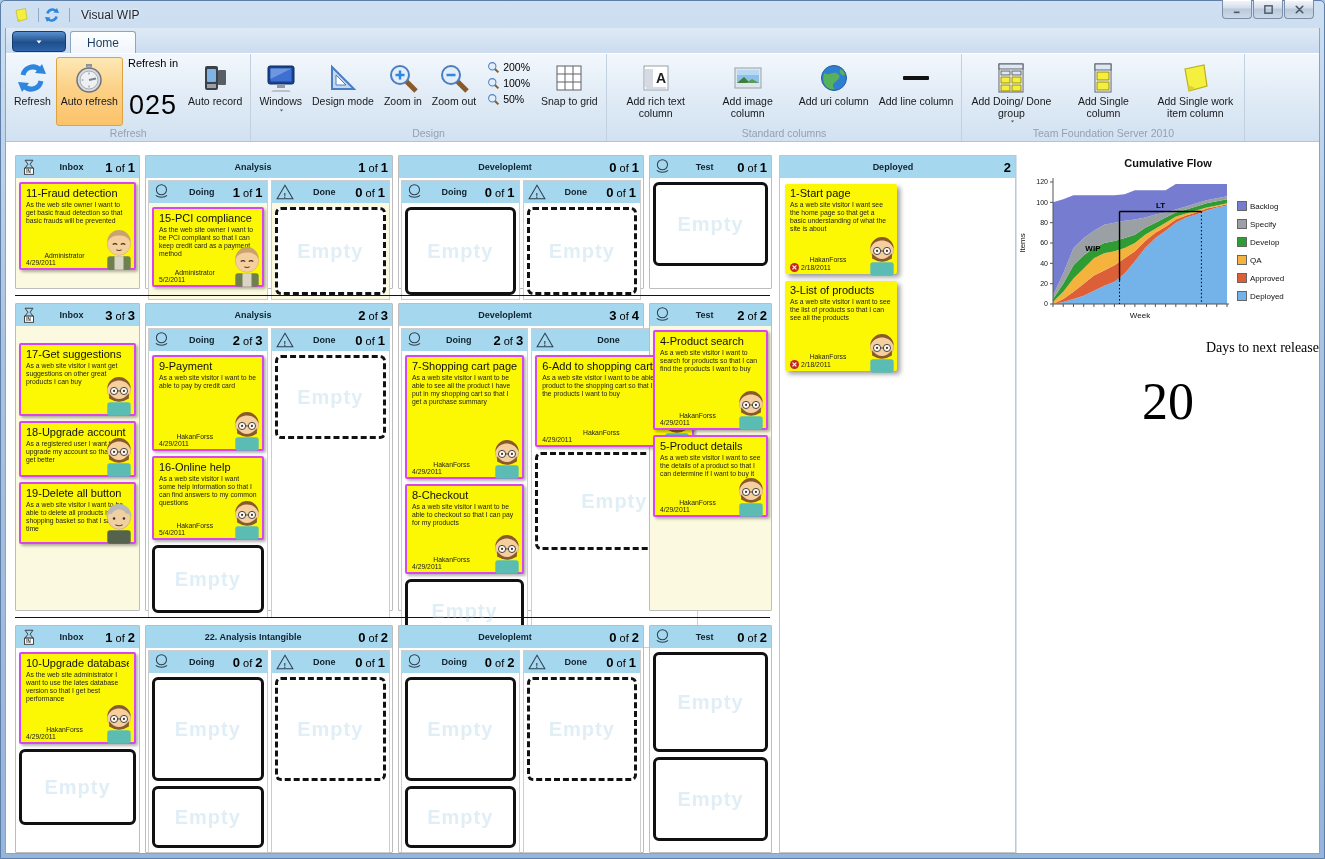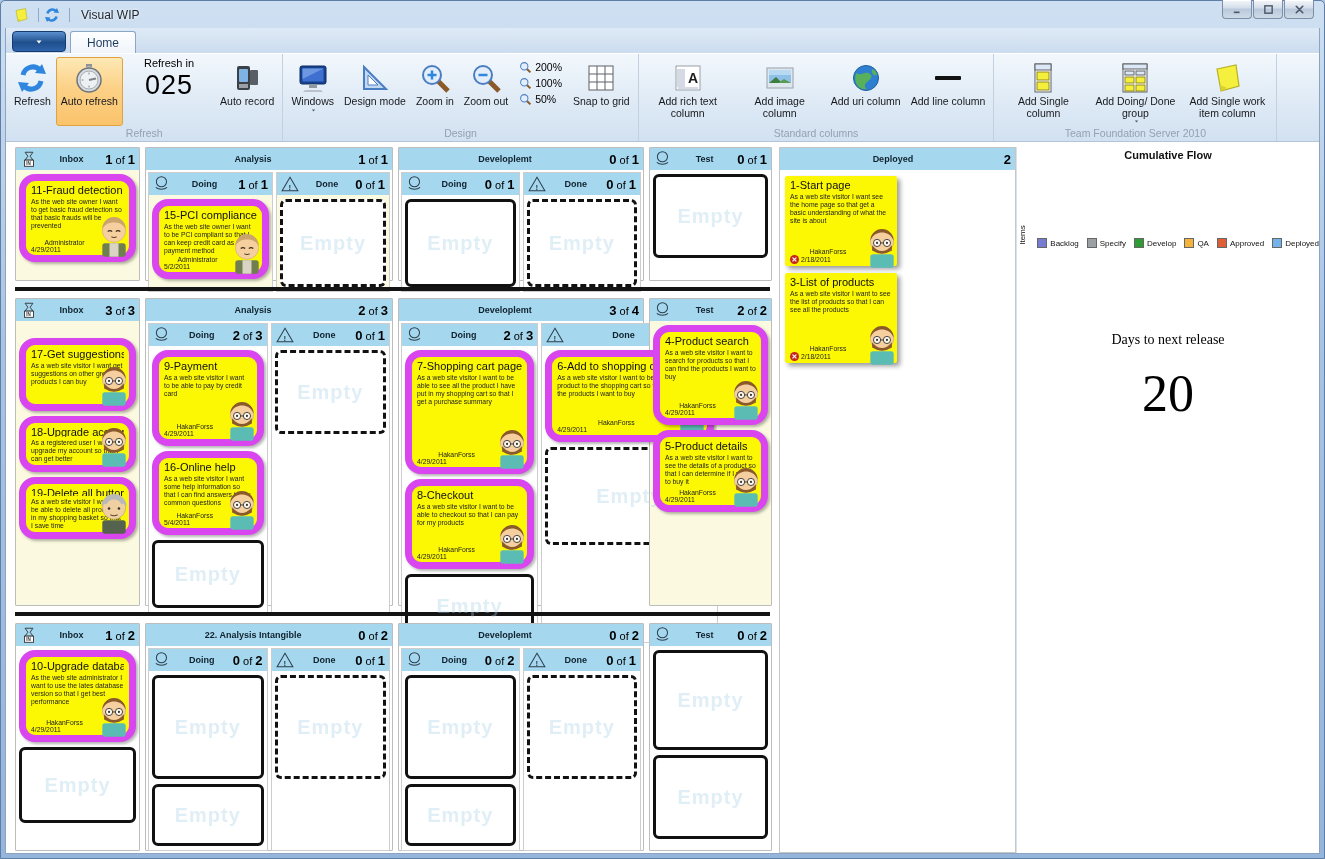--- a/index.html
+++ b/index.html
@@ -26,68 +26,68 @@
   .tab.active { background:linear-gradient(#fdfeff,#f0f5fb); border:1px solid #8ba6c4; border-bottom:none; border-radius:3px 3px 0 0; }
   .ribbon-body { height:88px; background:linear-gradient(#f2f7fc,#dde9f5 60%,#d2e1f1); border-bottom:1px solid #b4c4d6; display:flex; }
   .rgroup { display:flex; flex-direction:column; border-right:1px solid #c3d0e0; padding:1px 1px 0; }
   .rgroup-items { flex:1; display:flex; align-items:stretch; padding:2px 2px 0; }
   .rgroup-label { height:15px; text-align:center; color:#93a1b2; font-size:10.5px; line-height:14px; white-space:nowrap; padding:0 8px; }
   .rbtn { max-width:92px; min-width:46px; display:flex; flex-direction:column; align-items:center; padding:2px 4px 1px; border:1px solid transparent; border-radius:3px; font-size:10.5px; line-height:1.1; text-align:center; color:#17191c; cursor:pointer; }
   .rbtn .ricon { width:34px; height:36px; display:flex; align-items:center; justify-content:center; }
   .rbtn .ricon svg { width:32px; height:32px; }
   .rbtn.active { background:linear-gradient(#fde8b5,#fcd187 45%,#fbc36b); border-color:#dfa23e; }
   .caret { display:inline-flex; width:7px; height:5px; margin-left:2px; }
-  .rcounter { display:flex; flex-direction:column; align-items:center; padding:0 21px; font-size:11px; cursor:default; }
+  .rcounter { display:flex; flex-direction:column; align-items:center; padding:0 5px; font-size:11px; cursor:default;gap:20px; }
   .rcount-val { font-size:27px; letter-spacing:1px; margin-top:1px; color:#000; }
   .rstack { display:flex; flex-direction:column; justify-content:flex-start; padding:2px 2px; }
   .rstack-opt { display:flex; align-items:center; gap:3px; font-size:10.5px; padding:1.5px 4px; border-radius:2px; cursor:pointer; }
   .rstack-opt .mini { width:13px; height:13px; display:inline-flex; }
   .mini svg { width:100%; height:100%; }
 
   
-  .board { flex:1; background:#fff; display:flex; padding:5px 0 0 9px; overflow:hidden; }
+  .board { flex:1; background:#fff; display:flex; padding:13px 0 0 9px; overflow:hidden; }
   .lanes { width:757px; display:flex; flex-direction:column; }
   .lane { display:flex; gap:5px; align-items:stretch; }
   .lane-sep { height:4px; background:#141414; margin:6px 2px 7px 0; }
   .col, .group-col { border:1px solid #bdbdbd; background:#fff; display:flex; flex-direction:column; border-radius:1px; }
   .col-header { height:22px; min-height:22px; background:#a5d7ee; display:flex; align-items:center; padding:0 4px; gap:2px; }
   .hdr-icon { width:18px; height:18px; display:inline-flex; }
   .hdr-icon svg { width:100%; height:100%; }
   .hdr-title { flex:1; text-align:center; font-weight:bold; font-size:9px; color:#10222e; }
   .hdr-count { font-size:11px; color:#000; white-space:nowrap; }
   .hdr-count b { font-size:13px; }
   .subs { flex:1; display:flex; gap:3px; padding:2px; }
   .sub { flex:1; border:1px solid #cdcdcd; display:flex; flex-direction:column; background:#fff; }
   .items { flex:1; padding:4px 3px; display:flex; flex-direction:column; gap:5px; overflow:hidden; }
   .items.full { background:#fbfae0; }
-  .card { position:relative; background:#fcf803; border:7px solid #d946ef; border-radius:16px; padding:3px 5px 2px; box-shadow:2px 2px 3px rgba(0,0,0,.3); display:flex; flex-direction:column; flex:none; cursor:pointer; }
+  .card { position:relative; background:#fcf803; border:2px solid #d946ef; border-radius:2px; padding:3px 5px 2px; box-shadow:2px 2px 3px rgba(0,0,0,.3); display:flex; flex-direction:column; flex:none; cursor:pointer; }
   .card.shadow-only { border:none; box-shadow:3px 3px 5px rgba(0,0,0,.4); border-radius:2px; }
   .card-title { font-size:11px; color:#101010; margin-bottom:2px; white-space:nowrap; overflow:hidden; }
   .card-desc { font-size:6.8px; line-height:1.18; color:#1c1c1c; }
   .card-author { margin-top:auto; text-align:center; font-size:6.8px; color:#1c1c1c; padding-right:26px; }
   .card-date { font-size:6.8px; color:#1c1c1c; display:flex; align-items:center; gap:2px; }
   .flag { width:9px; height:9px; border-radius:50%; background:#c4261d; color:#fff; font-size:7px; font-weight:bold; display:inline-flex; align-items:center; justify-content:center; line-height:1; }
   .avatar { position:absolute; right:-3px; bottom:-2px; width:36px; height:42px; pointer-events:none; }
   .avatar svg { width:100%; height:100%; }
   .empty-card { border:3px solid #111; border-radius:6px; background:#fff; display:flex; align-items:center; justify-content:center; flex:none; }
   .empty-card.dashed { border-style:dashed; border-width:3px; }
   .watermark { font-size:20px; font-weight:bold; color:#a8cfe8; opacity:.35; letter-spacing:1px; }
 
   .deployed-col { width:244px; margin-left:7px; border:1px solid #c6c6c6; background:#fff; display:flex; flex-direction:column; }
   .dep-items { display:flex; gap:7px; padding:6px 5px; align-items:flex-end; flex-wrap:wrap; }
 
   
   .side-panel { flex:1; border-left:1px solid #d9e2ec; display:flex; flex-direction:column; align-items:center; padding-top:2px; background:#fff; }
   .chart-block { width:302px; display:flex; flex-direction:column; }
   .chart-title { text-align:center; font-size:11px; font-weight:bold; color:#111; margin-bottom:1px; }
   .chart-flex { display:flex; align-items:center; }
-  .legend { display:flex; flex-direction:row; gap:8px; font-size:8px; color:#111; margin-left:2px;text-align:right; }
+  .legend { display:flex; flex-direction:column; gap:8px; font-size:8px; color:#111; margin-left:2px;text-align:right; }
   .legend-item { display:flex; align-items:center; gap:3px; }
   .sw { width:10px; height:10px; border:1px solid #666; flex:none; }
-  .days-label { font-family:"Liberation Serif","DejaVu Serif",serif; font-size:14px; text-align:center; margin-top:8px; color:#000; }
+  .days-label { font-family:"Liberation Serif","DejaVu Serif",serif; font-size:14px; text-align:right; margin-top:8px; color:#000; }
   .days-value { font-family:"Liberation Serif","DejaVu Serif",serif; font-size:52px; text-align:center; margin-top:16px; color:#000; }
 </style>
 </head>
 <body>
 
 <div class="frame">
   <div class="titlebar">
     <span class="qat-icon">
         <svg xmlns="http://www.w3.org/2000/svg" viewBox="0 0 32 32">
           <path d="M6 7 L25 3 L28 24 L10 29 Z" fill="#f5ef3d" stroke="#b7b022" stroke-width="1.2"></path>
@@ -321,47 +321,47 @@
           </div>
         </div>
         <div class="rgroup-label">Standard columns</div>
       </div>
 
       <div class="rgroup">
         <div class="rgroup-items">
           <div class="rbtn">
             <span class="ricon">
                 <svg xmlns="http://www.w3.org/2000/svg" viewBox="0 0 32 32">
-                  <rect x="8" y="2" width="16" height="28" fill="#fff" stroke="#5c6166"></rect>
-                  <rect x="8" y="2" width="16" height="6" fill="#dce8f5" stroke="#5c6166"></rect>
-                  <rect x="10" y="10" width="12" height="8" fill="#f4ef3a" stroke="#8f8a20"></rect>
-                  <rect x="10" y="20" width="12" height="8" fill="#f4ef3a" stroke="#8f8a20"></rect>
-                </svg>
-              </span>
-            <span>Add Single column</span>
-          </div>
-          <div class="rbtn">
-            <span class="ricon">
-                <svg xmlns="http://www.w3.org/2000/svg" viewBox="0 0 32 32">
                   <rect x="4" y="2" width="24" height="28" fill="#fff" stroke="#5c6166"></rect>
                   <rect x="4" y="2" width="24" height="5" fill="#dce8f5" stroke="#5c6166"></rect>
                   <rect x="6" y="9" width="9" height="4" fill="#dce8f5" stroke="#5c6166"></rect>
                   <rect x="17" y="9" width="9" height="4" fill="#dce8f5" stroke="#5c6166"></rect>
                   <rect x="6" y="15" width="9" height="6" fill="#f4ef3a" stroke="#8f8a20"></rect>
                   <rect x="6" y="23" width="9" height="6" fill="#f4ef3a" stroke="#8f8a20"></rect>
                   <rect x="17" y="15" width="9" height="6" fill="#f4ef3a" stroke="#8f8a20"></rect>
                   <rect x="17" y="23" width="9" height="6" fill="#f4ef3a" stroke="#8f8a20"></rect>
                 </svg>
               </span>
             <span>Add Doing/ Done group</span>
             <span class="caret">
                 <svg xmlns="http://www.w3.org/2000/svg" viewBox="0 0 32 32">
                   <polygon points="6,10 26,10 16,22" fill="#4b5560"></polygon>
                 </svg>
               </span>
+          </div>
+          <div class="rbtn">
+            <span class="ricon">
+                <svg xmlns="http://www.w3.org/2000/svg" viewBox="0 0 32 32">
+                  <rect x="8" y="2" width="16" height="28" fill="#fff" stroke="#5c6166"></rect>
+                  <rect x="8" y="2" width="16" height="6" fill="#dce8f5" stroke="#5c6166"></rect>
+                  <rect x="10" y="10" width="12" height="8" fill="#f4ef3a" stroke="#8f8a20"></rect>
+                  <rect x="10" y="20" width="12" height="8" fill="#f4ef3a" stroke="#8f8a20"></rect>
+                </svg>
+              </span>
+            <span>Add Single column</span>
           </div>
           <div class="rbtn">
             <span class="ricon">
                 <svg xmlns="http://www.w3.org/2000/svg" viewBox="0 0 32 32">
                   <path d="M6 7 L25 3 L28 24 L10 29 Z" fill="#f5ef3d" stroke="#b7b022" stroke-width="1.2"></path>
                   <path d="M10 29 L9 23 L16 26 Z" fill="#d8d22e"></path>
                 </svg>
               </span>
             <span>Add Single work item column</span>
           </div>

